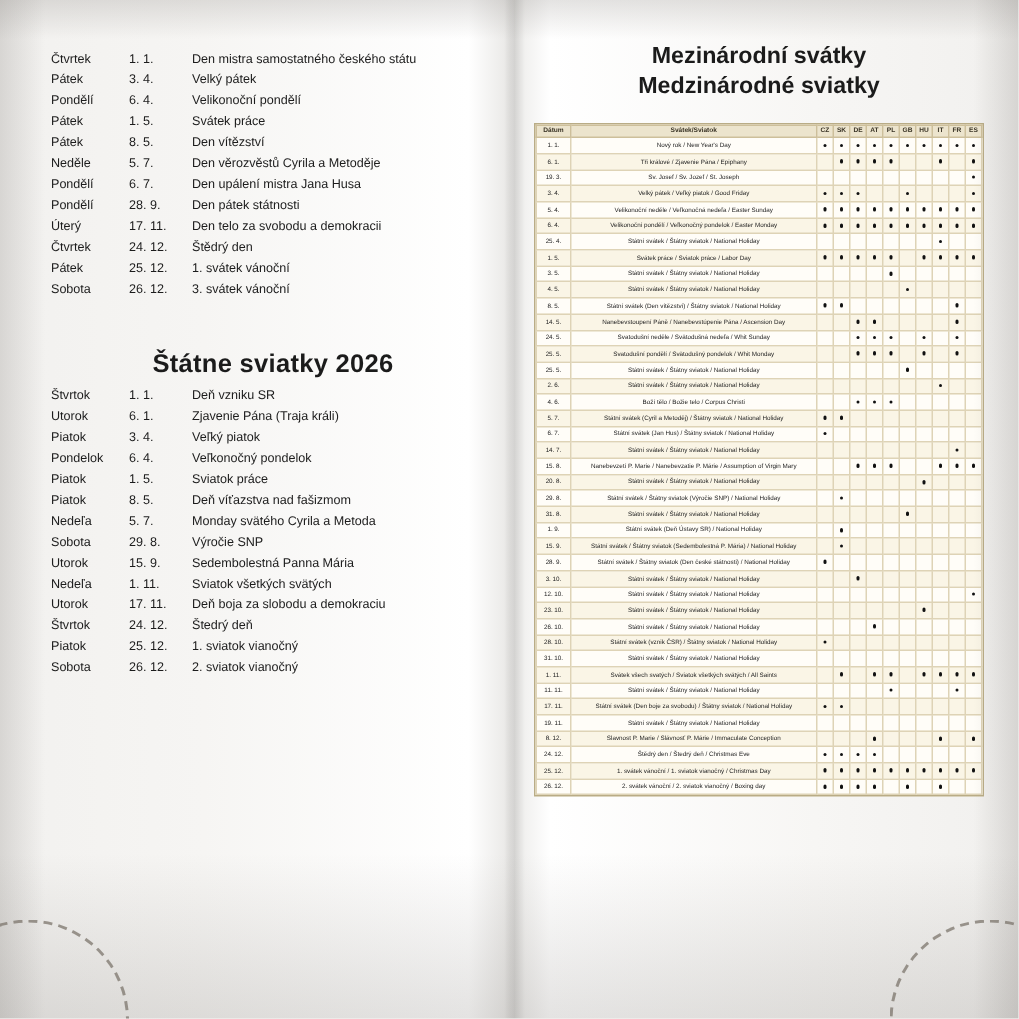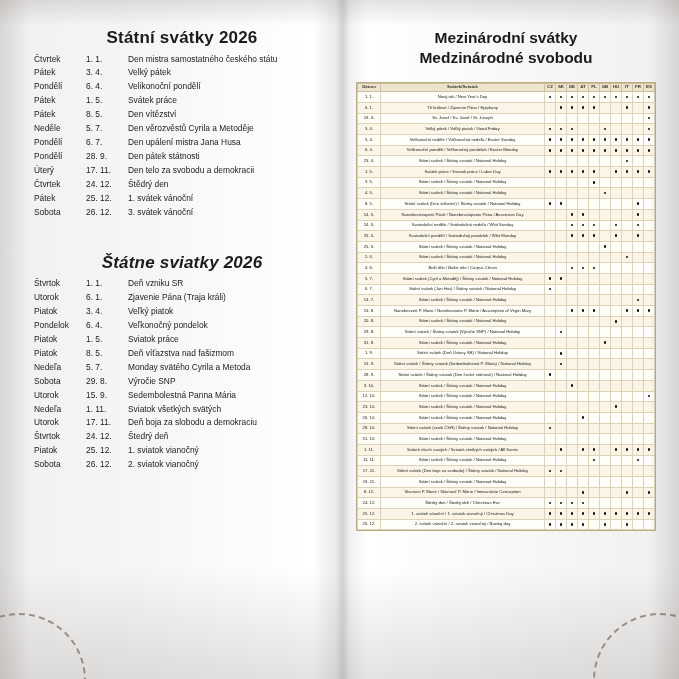--- a/index.html
+++ b/index.html
@@ -64,21 +64,20 @@
   }
   .section-title {
     text-align: center;
     font-size: 17px;
     font-weight: bold;
     color: #1b1b1b;
     letter-spacing: 0.2px;
   }
   .sk-title {
     margin-top: 0;
-    font-style: italic;
   }
   .hol-list {
     margin-top: 4px;
   }
   .hol-row {
     display: flex;
     font-size: 8.4px;
     color: #1c1c1c;
     line-height: 1.05;
     padding: 2.55px 0;
@@ -186,21 +185,20 @@
     height: 130px;
   }
 </style>
 </head>
 <body>
 
 <div class="page">
 
   <div class="left-page">
 
-    <div class="section-title">Státní svátky 2026</div>
 
     <div class="hol-list" id="cz-list">
         <div class="hol-row">
           <span class="hol-day">Čtvrtek</span>
           <span class="hol-date">1. 1.</span>
           <span class="hol-name">Den mistra samostatného českého státu</span>
         </div>
         <div class="hol-row">
           <span class="hol-day">Pátek</span>
           <span class="hol-date">3. 4.</span>
@@ -332,21 +330,21 @@
           <span class="hol-day">Sobota</span>
           <span class="hol-date">26. 12.</span>
           <span class="hol-name">2. sviatok vianočný</span>
         </div>
       </div>
   </div>
 
   <div class="right-page">
     <div class="intl-title">
       <div>Mezinárodní svátky</div>
-      <div>Medzinárodné svobodu</div>
+      <div>Medzinárodné sviatky</div>
     </div>
 
     <div class="table-wrap">
       <table class="intl">
         <thead>
           <tr id="hdr-row">
               <th class="h-date">Dátum</th>
               <th class="h-name">Svátek/Sviatok</th>
               <th class="h-cc">CZ</th>
               <th class="h-cc">SK</th>

